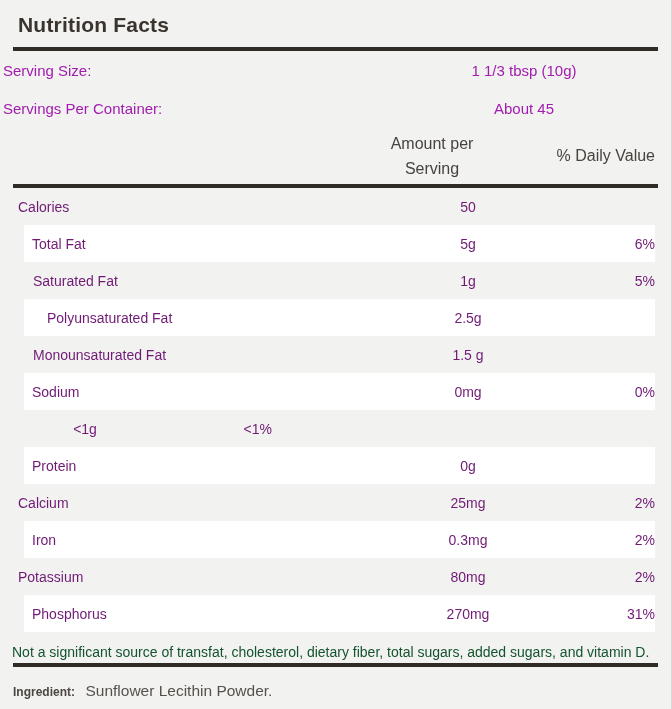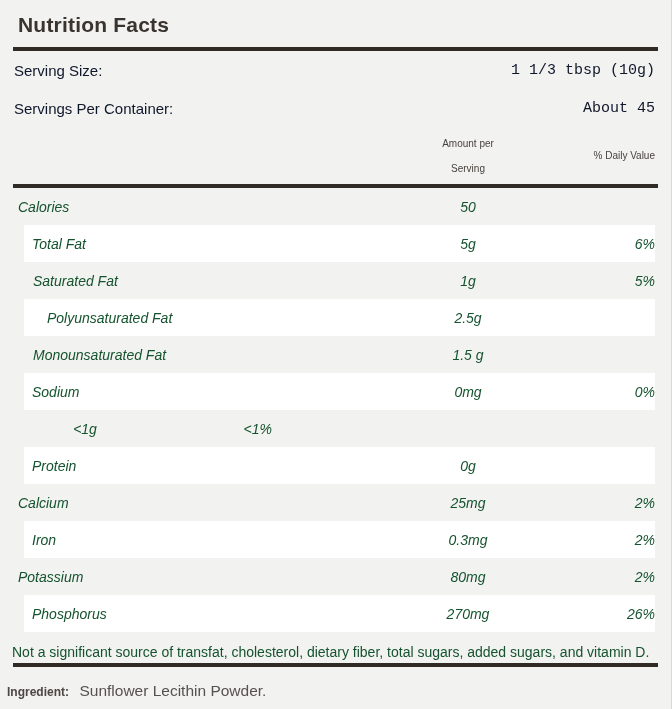--- a/index.html
+++ b/index.html
@@ -28,59 +28,59 @@
   .rule {
     height: 4px;
     background: #312b26;
     margin: 0 13px;
   }
   
   .serving-row {
     display: flex;
     align-items: center;
     height: 38px;
-    padding-left: 14px;
+    padding-left: 3px;
     margin-right: 16px;
     font-size: 15px;
-    color: #0f172a;
+    color: #a21caf;
   }
   .serving-row .sv-label { flex: 1; }
-  .serving-row .sv-value { width: 262px; text-align: right; font-family: Liberation Mono, monospace; }
+  .serving-row .sv-value { width: 262px; text-align: center; }
   
   .header-row {
     display: flex;
     align-items: center;
     height: 57px;
     margin: 0 16px 0 10px;
-    font-size: 10px;
+    font-size: 16px;
     color: #48433e;
+    gap: 36px;
   }
   .cell-label { flex: 1; padding-left: 8px; }
   .cell-amount { width: 150px; text-align: center; }
   .cell-dv { width: 112px; text-align: right; }
   .header-row .cell-amount { line-height: 25px; }
   
   .nrow {
     display: flex;
     align-items: center;
     height: 37px;
     margin: 0 16px 0 10px;
     font-size: 14px;
-    color: #14532d;
-    font-style: italic;
+    color: #701a75;
   }
   .nrow.alt { background: #ffffff; margin-left: 24px; }
   .nrow.indent .cell-label { padding-left: 23px; }
   .footnote {
     padding: 12px 20px 3px 12px;
     font-size: 14px;
     color: #14532d;
   }
   .ingredient {
-    padding: 15px 0 0 7px;
+    padding: 15px 0 0 13px;
   }
   .ing-label {
     font-size: 12px;
     font-weight: bold;
     color: #4c4742;
   }
   .ing-value {
     font-size: 15.5px;
     color: #56514c;
     margin-left: 6px;
@@ -168,21 +168,21 @@
     <span class="cell-dv">2%</span>
   </div>
       <div class="nrow">
     <span class="cell-label">Potassium</span>
     <span class="cell-amount">80mg</span>
     <span class="cell-dv">2%</span>
   </div>
       <div class="nrow alt">
     <span class="cell-label">Phosphorus</span>
     <span class="cell-amount">270mg</span>
-    <span class="cell-dv">26%</span>
+    <span class="cell-dv">31%</span>
   </div>
     </div>
 
   <div class="footnote">Not a significant source of transfat, cholesterol, dietary fiber, total sugars, added sugars, and vitamin D.</div>
 
   <div class="rule"></div>
 
   <div class="ingredient">
     <span class="ing-label">Ingredient:</span>
     <span class="ing-value">Sunflower Lecithin Powder.</span>

